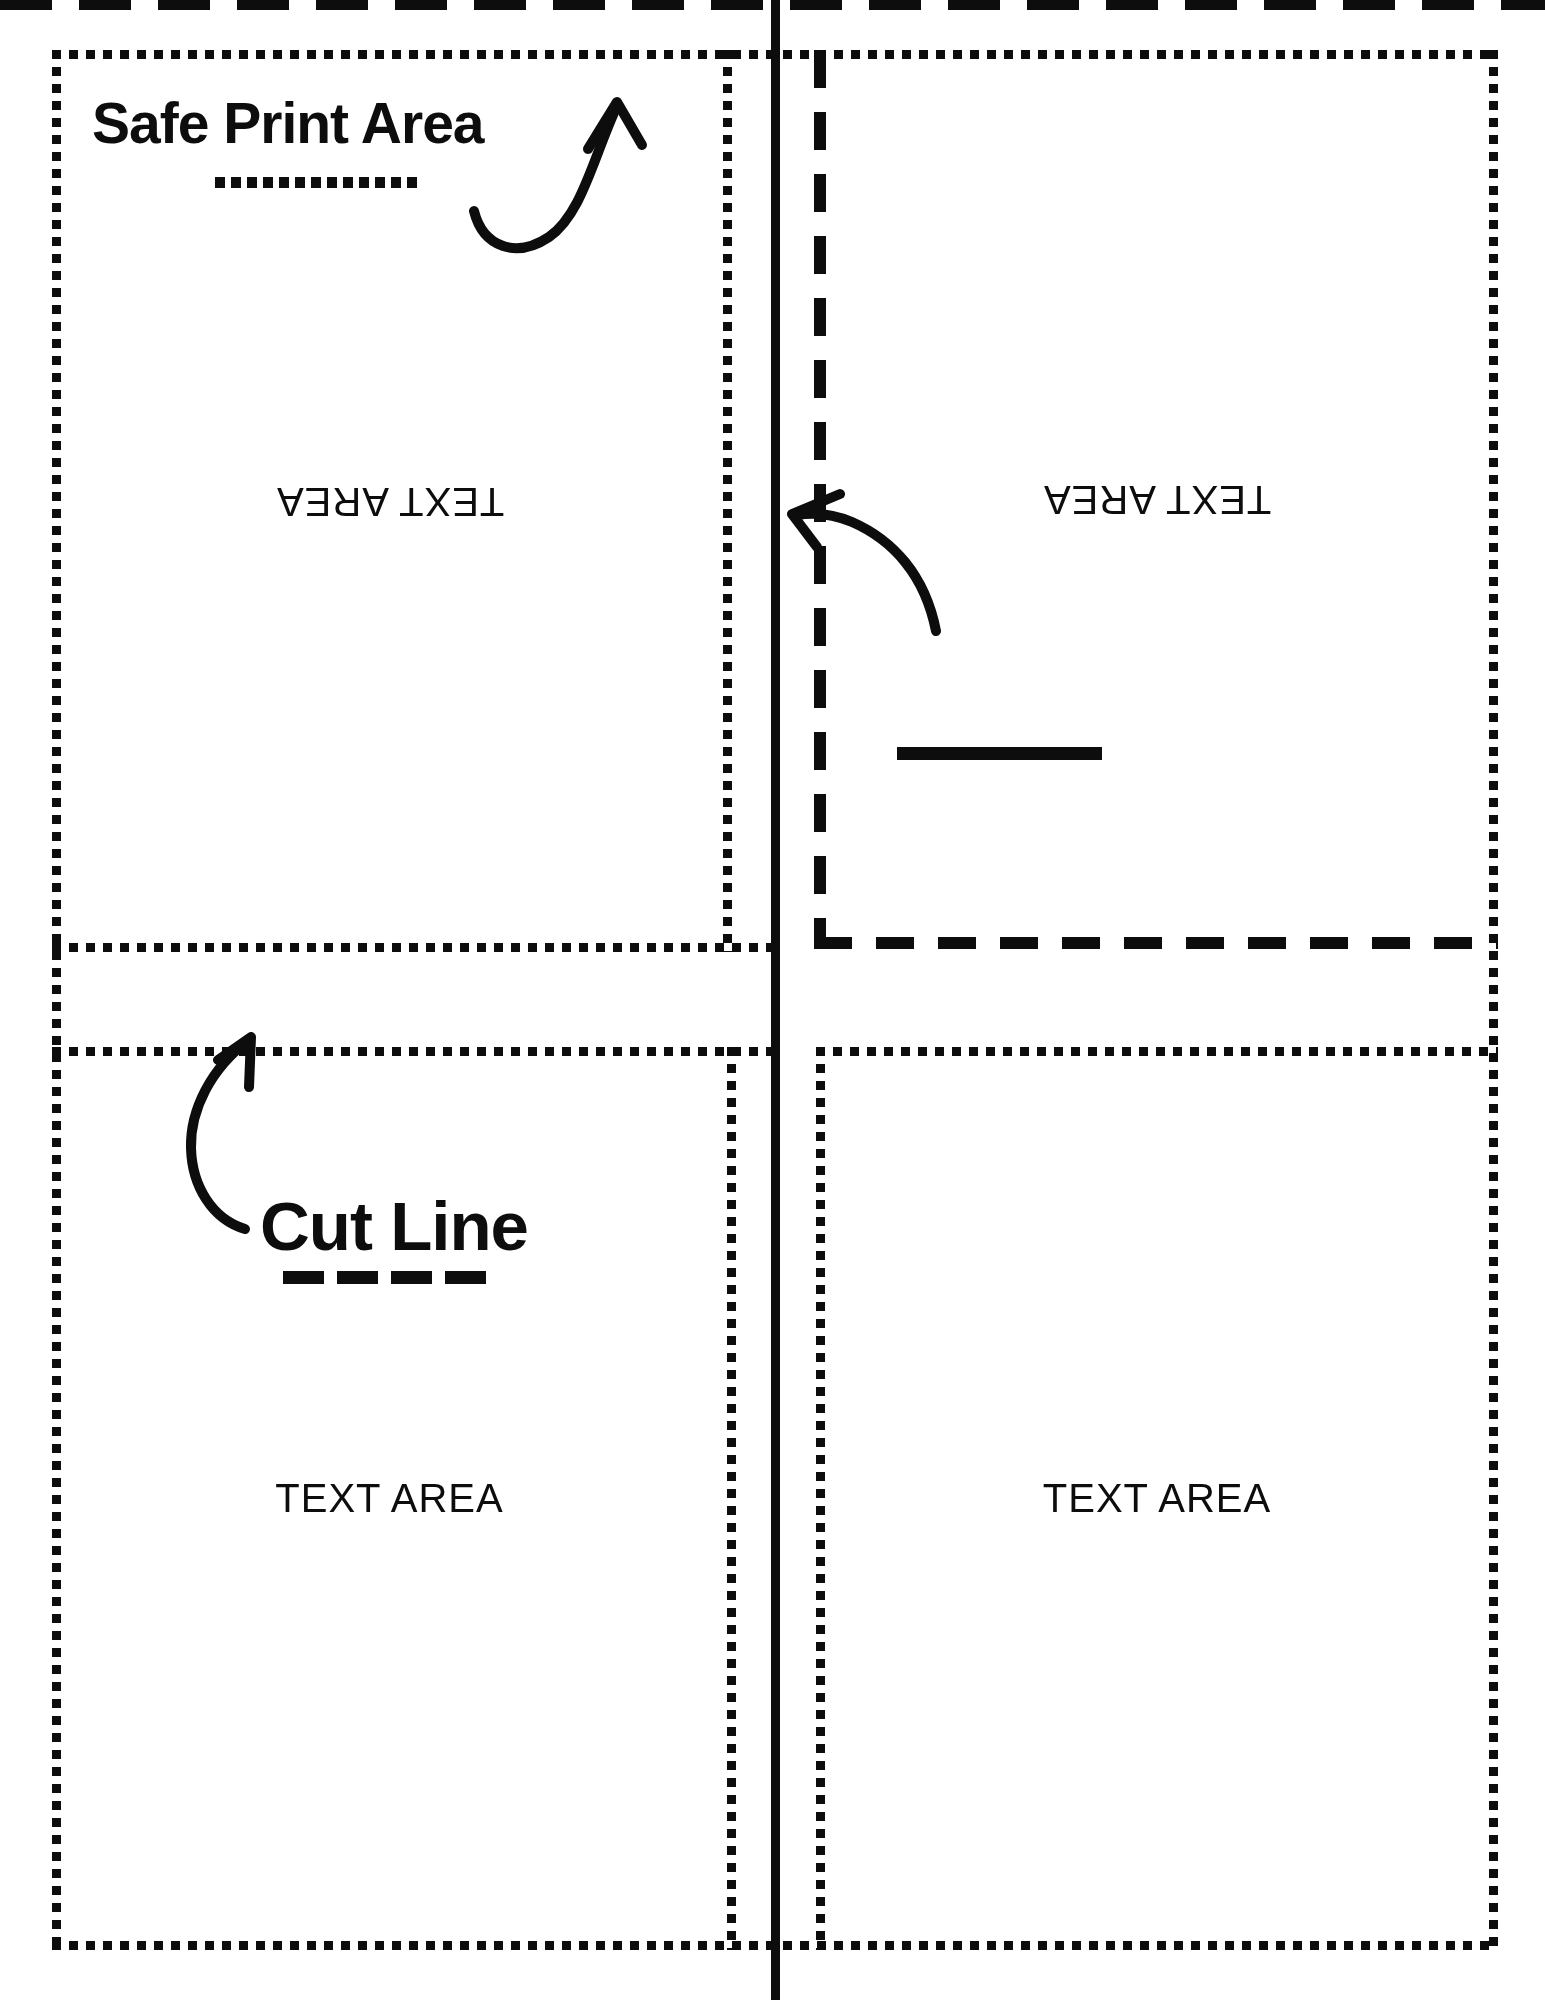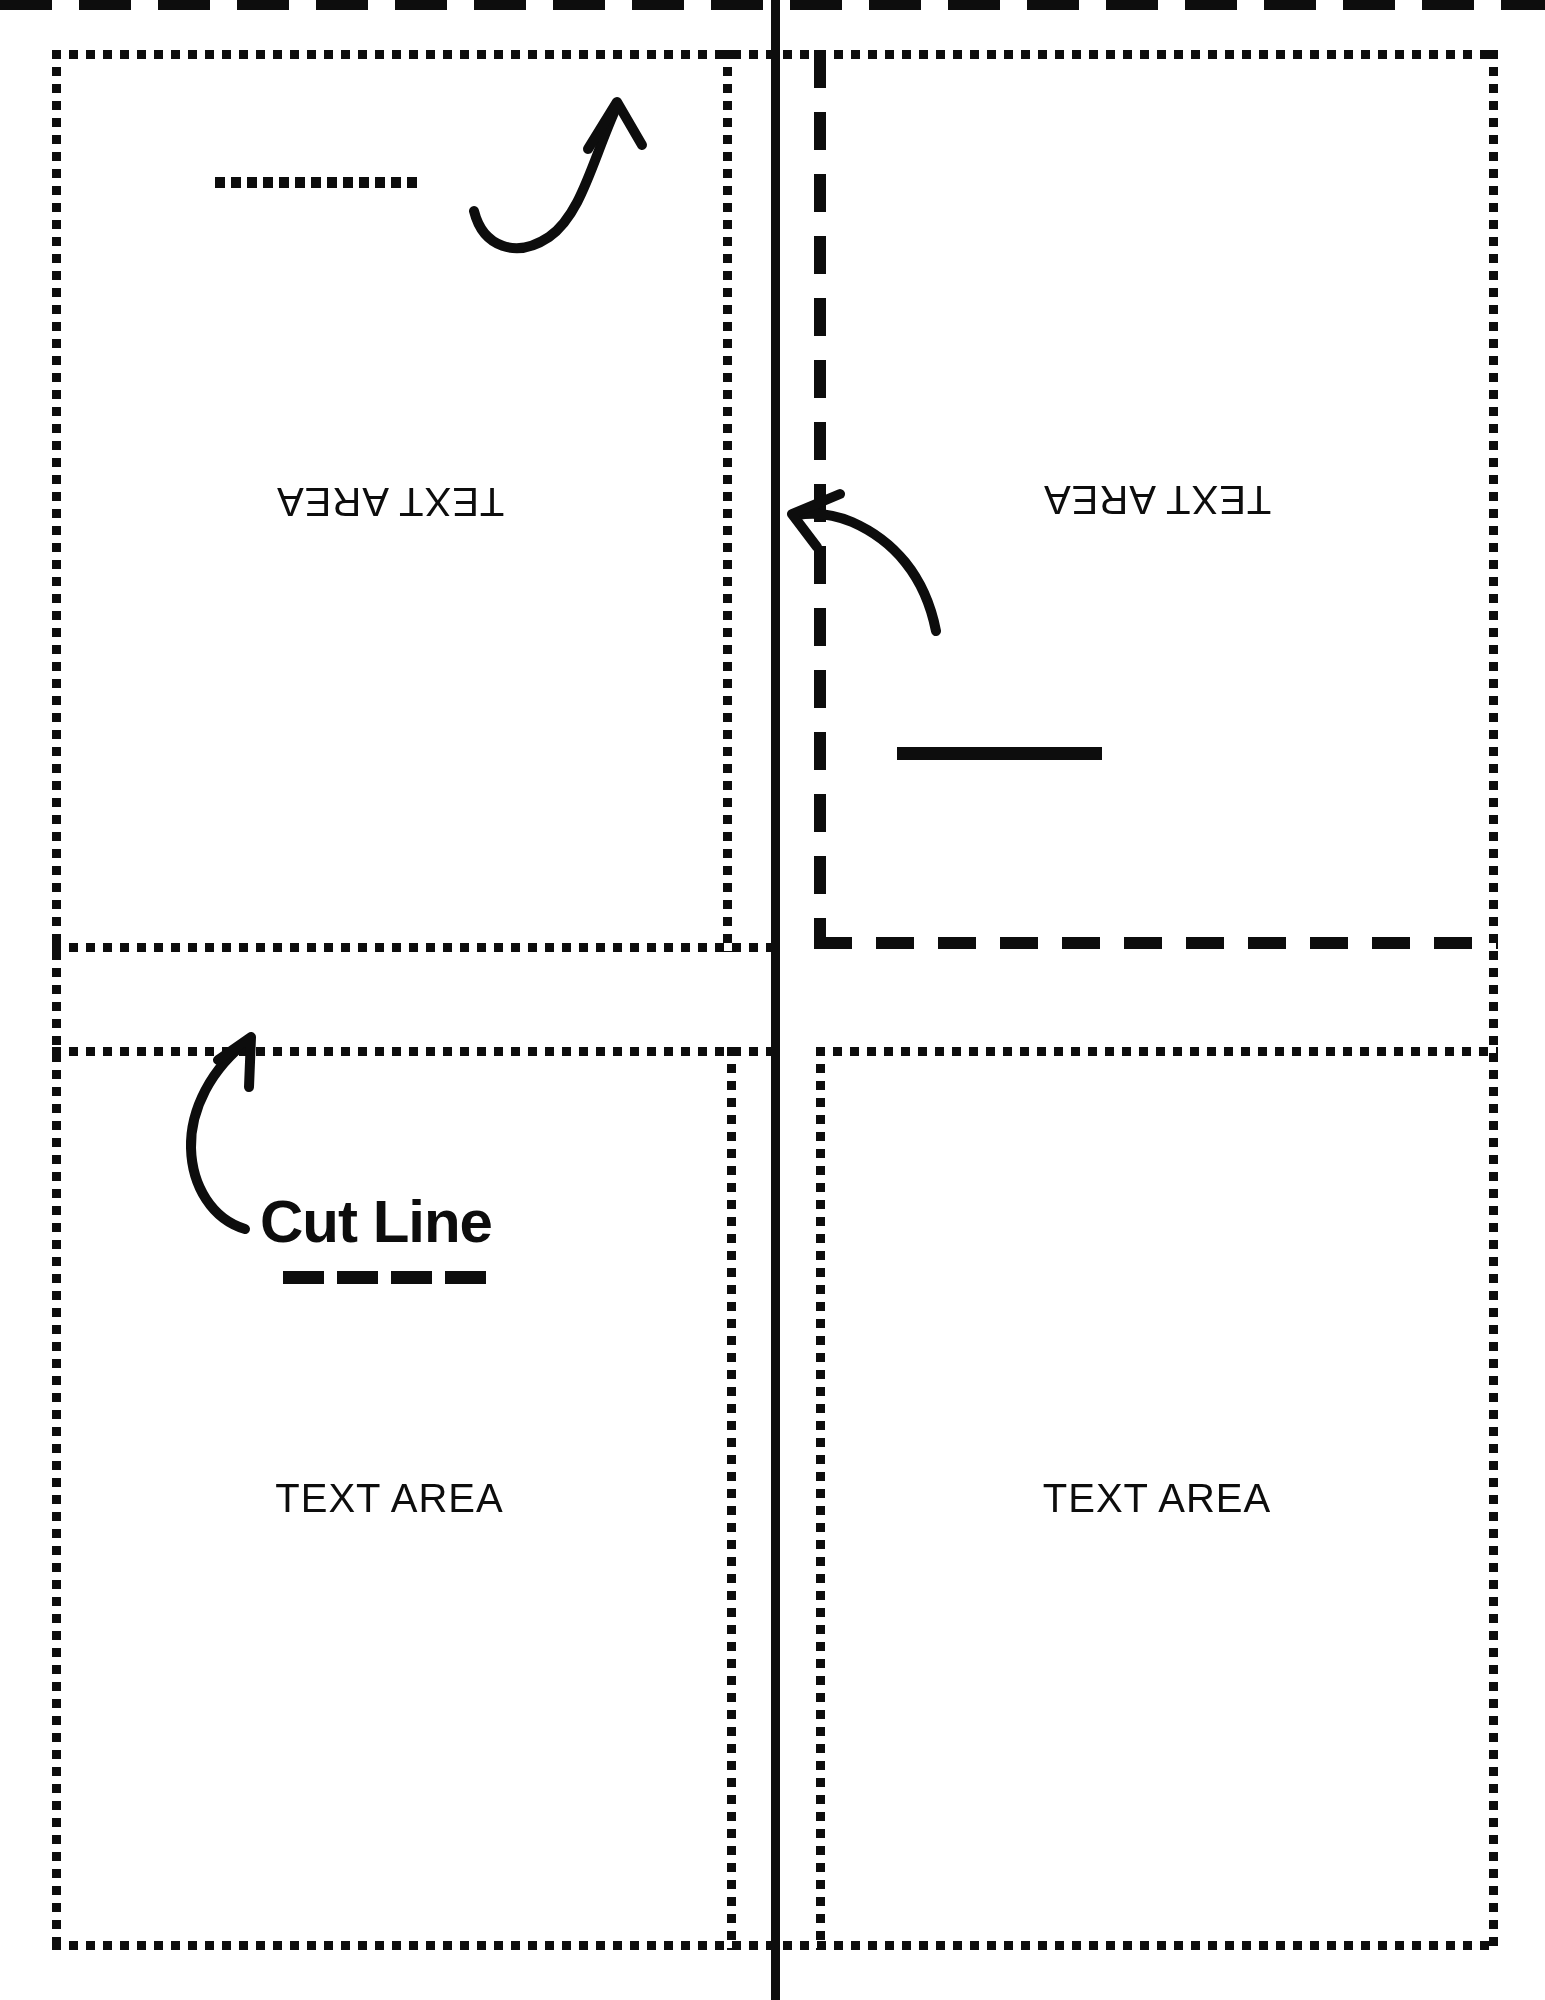--- a/index.html
+++ b/index.html
@@ -35,21 +35,21 @@
   .bl-right { left:727px;  top:1047px; height:903px; }
   .br-top   { left:816px;  top:1047px; width:682px; }
   .br-left  { left:816px;  top:1047px; height:903px; }
   .tr-left  { left:814px;  top:50px;   height:898px; }
   .tr-bottom{ left:814px;  top:937px;  width:684px; }
 
   
   .biglabel{ font-weight:700; line-height:1; letter-spacing:-1px; white-space:nowrap; }
   .safe-label{ left:92px;  top:95px;   font-size:57px; }
   .fold-label{ left:862px; top:662px;  font-size:60px; }
-  .cut-label { left:260px; top:1192px; font-size:60px; }
+  .cut-label { left:260px; top:1192px; font-size:69px; }
 
   .safe-underline{ left:215px; top:177px; width:204px; height:11px;
     background:repeating-linear-gradient(to right, var(--ink) 0 10px, transparent 10px 16px); }
   .fold-underline{ left:897px; top:747px; width:205px; height:13px; background:var(--ink); }
   .cut-underline { left:283px; top:1271px; width:205px; height:13px;
     background:repeating-linear-gradient(to right, var(--ink) 0 41px, transparent 41px 54px); }
 
   
   .qtext{ display:flex; align-items:center; justify-content:center;
     font-size:40px; letter-spacing:1px; color:var(--ink); }
@@ -78,20 +78,21 @@
   <div class="abs v-dashed tr-left"></div>
   <div class="abs h-dashed tr-bottom"></div>
   <div class="abs h-dotted bl-top"></div>
   <div class="abs v-dotted bl-right"></div>
   <div class="abs h-dotted br-top"></div>
   <div class="abs v-dotted br-left"></div>
 
   <div class="abs foldline"></div>
   <div class="abs cutline"></div>
 
+  <div class="abs biglabel safe-label">Safe Print Area</div>
   <div class="abs safe-underline"></div>
 
   <div class="abs fold-underline"></div>
 
   <div class="abs biglabel cut-label">Cut Line</div>
   <div class="abs cut-underline"></div>
 
   <div class="abs qtext q-tl">
     <span class="flip">TEXT AREA</span>
   </div>

